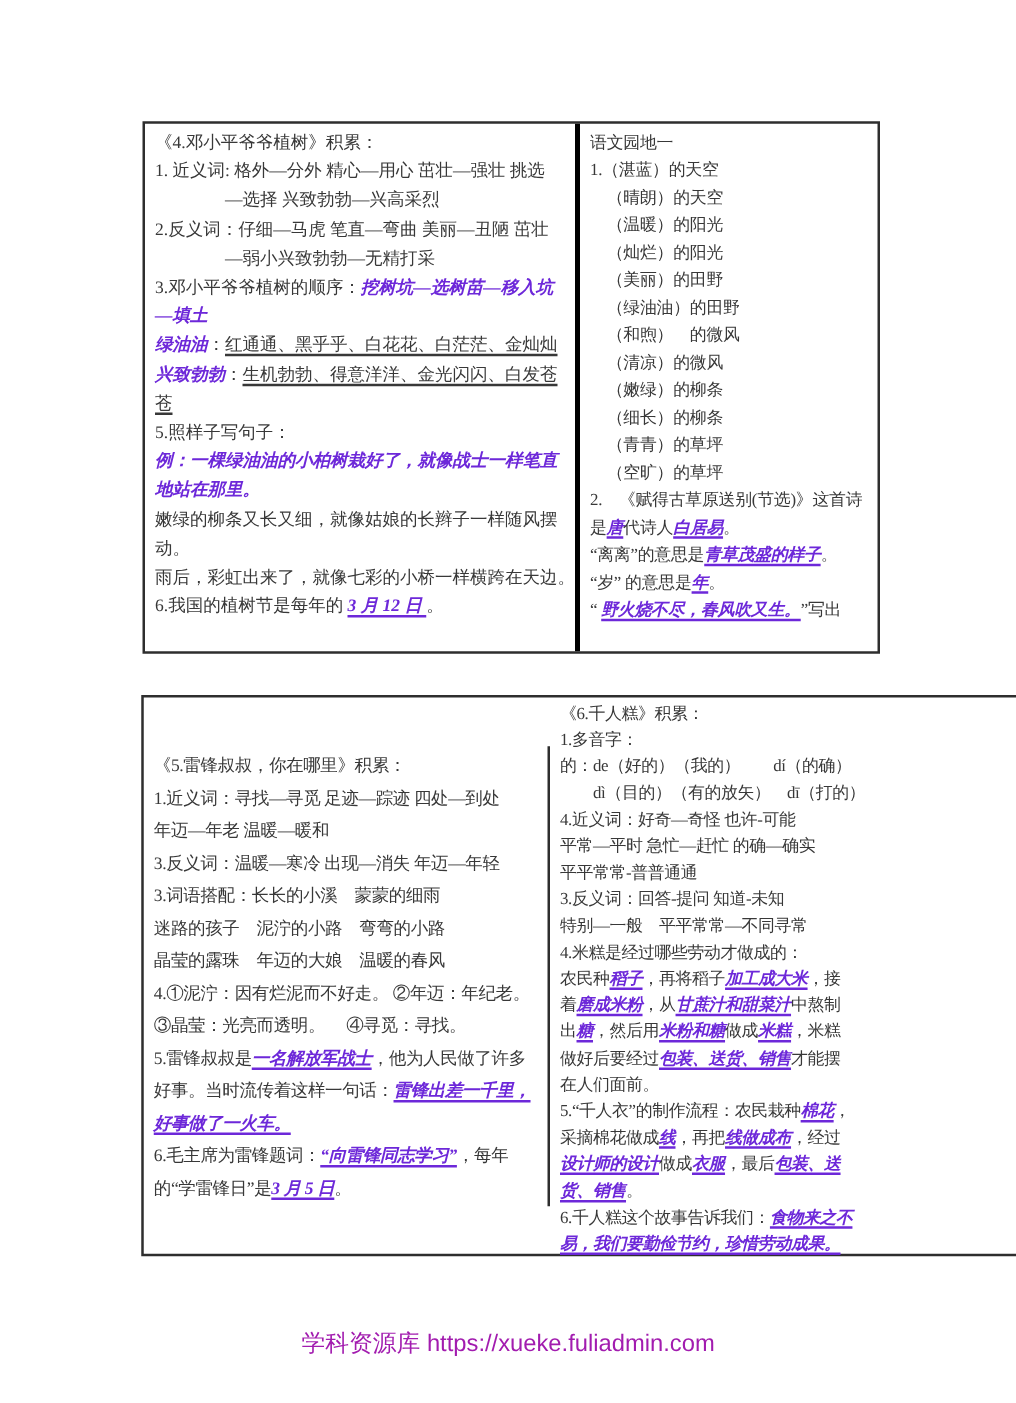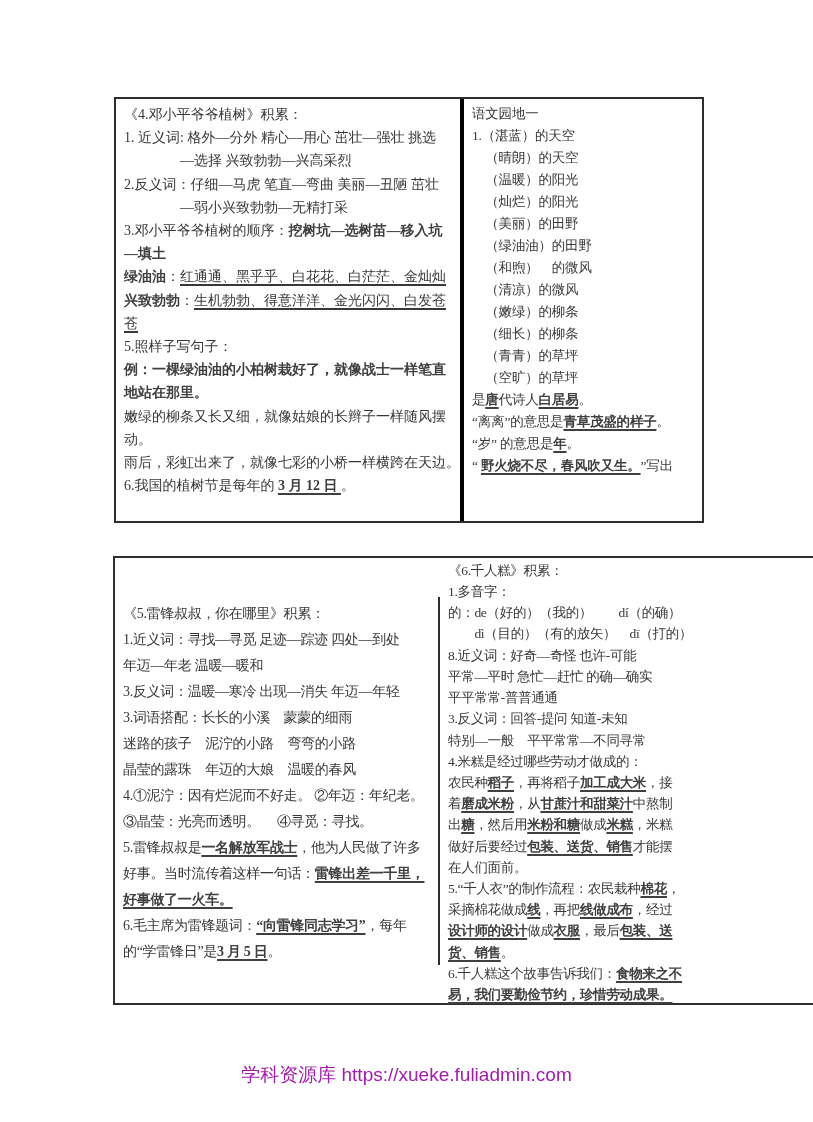--- a/index.html
+++ b/index.html
@@ -23,21 +23,21 @@
   .cell{
     box-sizing:border-box;
     padding:4px 8px 0 8px;
     overflow:hidden;
   }
   .cell-a{width:348px;border-right:4px solid #000000;font-size:14px;line-height:23.2px;}
   .cell-b{flex:1;font-size:13.5px;line-height:22px;letter-spacing:-0.2px;}
   .cell-c{width:325px;border-right:2px solid #2e2e2e;font-size:14px;line-height:26px;letter-spacing:-0.3px;}
   .cell-d{flex:1;font-size:13.5px;line-height:21.2px;letter-spacing:-0.3px;}
   .tl{white-space:pre;}
-  .b{font-weight:700;color:#404040;}
+  .b{font-weight:700;color:#6d28d9;font-style:italic;}
   .u{text-decoration:underline;text-underline-offset:3px;text-decoration-thickness:1.5px;}
   .b.u{text-decoration-thickness:2px;}
   .footer{
     position:absolute;
     left:0;top:1062px;width:100%;
     text-align:center;
     font-family:"Liberation Sans","DejaVu Sans",sans-serif;
     font-size:19px;
     color:#a21caf;
   }
@@ -74,20 +74,21 @@
         <div class="tl"><span>　（温暖）的阳光</span></div>
         <div class="tl"><span>　（灿烂）的阳光</span></div>
         <div class="tl"><span>　（美丽）的田野</span></div>
         <div class="tl"><span>　（绿油油）的田野</span></div>
         <div class="tl"><span>　（和煦）　的微风</span></div>
         <div class="tl"><span>　（清凉）的微风</span></div>
         <div class="tl"><span>　（嫩绿）的柳条</span></div>
         <div class="tl"><span>　（细长）的柳条</span></div>
         <div class="tl"><span>　（青青）的草坪</span></div>
         <div class="tl"><span>　（空旷）的草坪</span></div>
+        <div class="tl"><span>2.　《赋得古草原送别(节选)》这首诗</span></div>
         <div class="tl"><span>是</span><span class="b u">唐</span><span>代诗人</span><span class="b u">白居易</span><span>。</span></div>
         <div class="tl"><span>“离离”的意思是</span><span class="b u">青草茂盛的样子</span><span>。</span></div>
         <div class="tl"><span>“岁” 的意思是</span><span class="b u">年</span><span>。</span></div>
         <div class="tl"><span>“ </span><span class="b u">野火烧不尽，春风吹又生。</span><span>”写出</span></div>
       </div>
   </div>
 
   <div class="notes-table t-bottom">
     <div class="cell cell-c">
         <div class="tl"><span>《5.雷锋叔叔，你在哪里》积累：</span></div>
@@ -103,21 +104,21 @@
         <div class="tl"><span>好事。当时流传着这样一句话：</span><span class="b u">雷锋出差一千里，</span></div>
         <div class="tl"><span class="b u">好事做了一火车。</span></div>
         <div class="tl"><span>6.毛主席为雷锋题词：</span><span class="b u">“向雷锋同志学习”</span><span>，每年</span></div>
         <div class="tl"><span>的“学雷锋日”是</span><span class="b u">3 月 5 日</span><span>。</span></div>
       </div>
     <div class="cell cell-d">
         <div class="tl"><span>《6.千人糕》积累：</span></div>
         <div class="tl"><span>1.多音字：</span></div>
         <div class="tl"><span>的：de（好的）（我的）　　dí（的确）</span></div>
         <div class="tl"><span>　　dì（目的）（有的放矢）　dī（打的）</span></div>
-        <div class="tl"><span>8.近义词：好奇—奇怪 也许-可能</span></div>
+        <div class="tl"><span>4.近义词：好奇—奇怪 也许-可能</span></div>
         <div class="tl"><span>平常—平时 急忙—赶忙 的确—确实</span></div>
         <div class="tl"><span>平平常常-普普通通</span></div>
         <div class="tl"><span>3.反义词：回答-提问 知道-未知</span></div>
         <div class="tl"><span>特别—一般　平平常常—不同寻常</span></div>
         <div class="tl"><span>4.米糕是经过哪些劳动才做成的：</span></div>
         <div class="tl"><span>农民种</span><span class="b u">稻子</span><span>，再将稻子</span><span class="b u">加工成大米</span><span>，接</span></div>
         <div class="tl"><span>着</span><span class="b u">磨成米粉</span><span>，从</span><span class="b u">甘蔗汁和甜菜汁</span><span>中熬制</span></div>
         <div class="tl"><span>出</span><span class="b u">糖</span><span>，然后用</span><span class="b u">米粉和糖</span><span>做成</span><span class="b u">米糕</span><span>，米糕</span></div>
         <div class="tl"><span>做好后要经过</span><span class="b u">包装、送货、销售</span><span>才能摆</span></div>
         <div class="tl"><span>在人们面前。</span></div>

